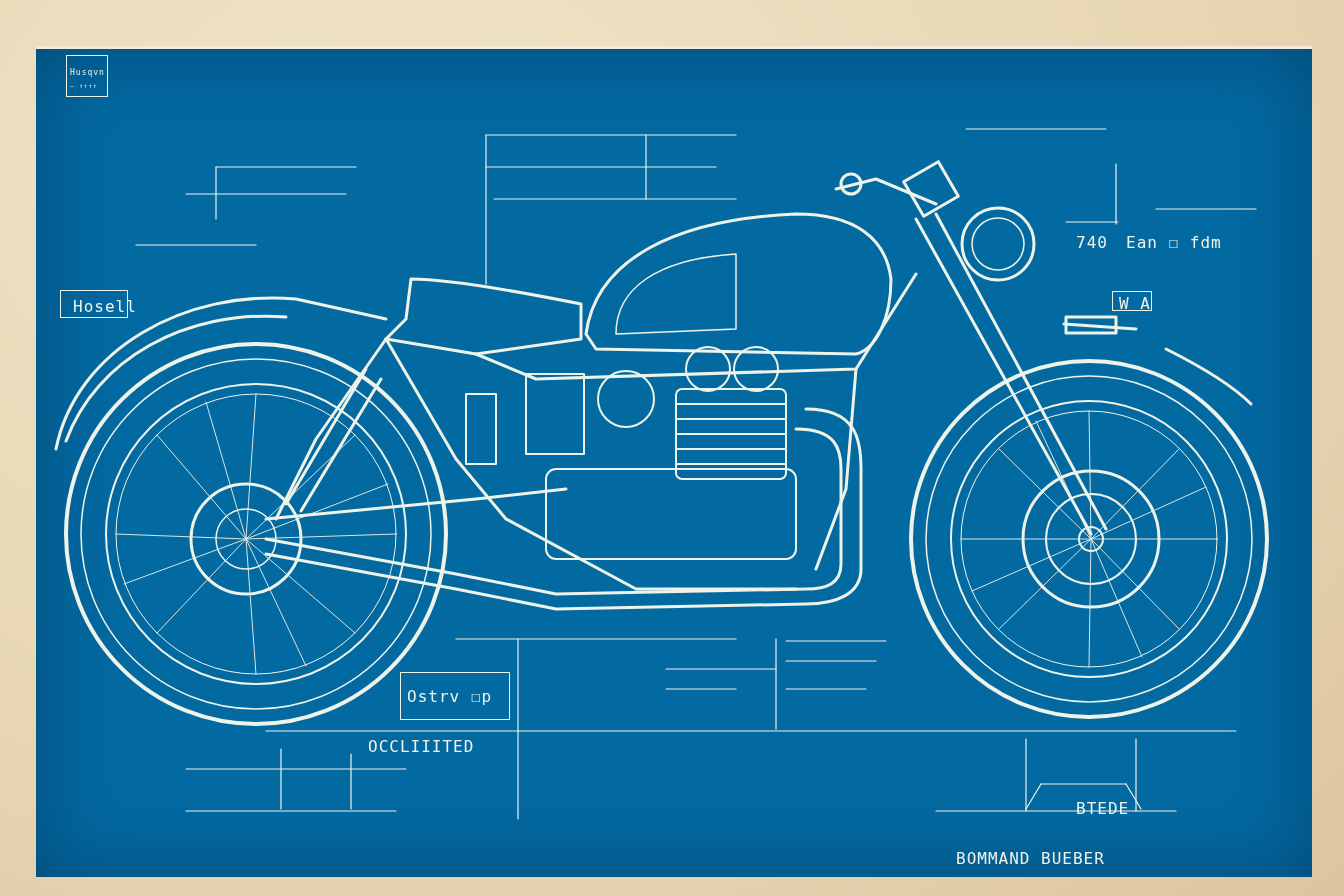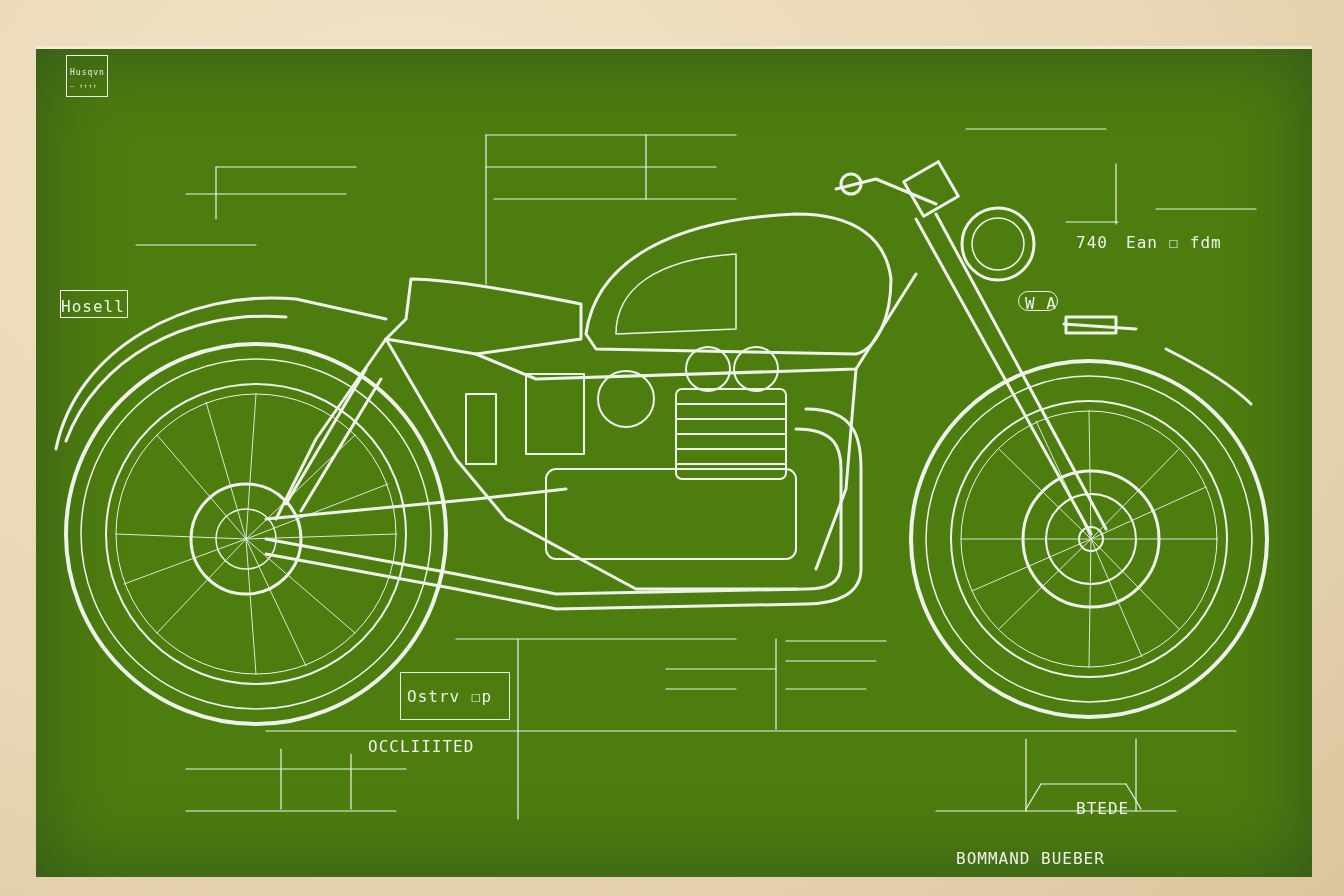--- a/index.html
+++ b/index.html
@@ -1,39 +1,39 @@
 <!DOCTYPE html>
 <html><head>
 <meta charset="utf-8">
 <style>
   html,body{margin:0;padding:0;}
   body{width:1344px;height:896px;background:#ecdcbf;position:relative;overflow:hidden;font-family:"DejaVu Sans Mono",monospace;}
   .paper{position:absolute;inset:0;background:radial-gradient(ellipse at 30% 20%,#f1e4c8 0%,#e8d6b4 60%,#dcc59e 100%);}
-  .sheet{position:absolute;left:36px;top:46px;width:1276px;height:828px;background:#4d7c0f;box-shadow:inset 0 0 80px rgba(0,20,50,.35);border-top:3px solid #f3ead8;text-align:right;}
+  .sheet{position:absolute;left:36px;top:46px;width:1276px;height:828px;background:#0369a1;box-shadow:inset 0 0 80px rgba(0,20,50,.35);border-top:3px solid #f3ead8;text-align:right;}
   svg{position:absolute;left:0;top:0;}
   .ln{stroke:#eef3ea;fill:none;stroke-linecap:round;stroke-linejoin:round;}
   .lbl{position:absolute;color:#eef3ea;font-size:16px;letter-spacing:1px;white-space:nowrap;}
   .box{position:absolute;border:1.5px solid #eef3ea;}
 </style>
 </head>
 <body>
 
 <div class="paper"></div>
 <div class="sheet">
 
   <div class="box" style="left:30px;top:6px;width:40px;height:40px;">
     <div class="lbl" style="left:3px;top:12px;font-size:8px;">Husqvn</div>
     <div class="lbl" style="left:3px;top:26px;font-size:6px;">— ↑↑↑↑</div>
   </div>
 
   <div class="box" style="left:24px;top:241px;width:66px;height:26px;">
-    <div class="lbl" style="left:0;top:6px;">Hosell</div>
+    <div class="lbl" style="left:12px;top:6px;">Hosell</div>
   </div>
 
-  <div class="box" style="left:982px;top:242px;width:38px;height:18px;border-radius:10px;">
+  <div class="box" style="left:1076px;top:242px;width:38px;height:18px;">
     <div class="lbl" style="left:6px;top:2px;">W A</div>
   </div>
 
   <div class="box" style="left:364px;top:623px;width:84px;height:46px;padding-left:24px;">
     <div class="lbl" style="left:6px;top:14px;">Ostrv ☐p</div>
   </div>
 
   <div class="lbl" style="left:1040px;top:184px;">740</div>
   <div class="lbl" style="left:1090px;top:184px;">Ean ☐ fdm</div>
   <div class="lbl" style="left:304px;top:688px;padding-left:28px;">OCCLIIITED</div>

